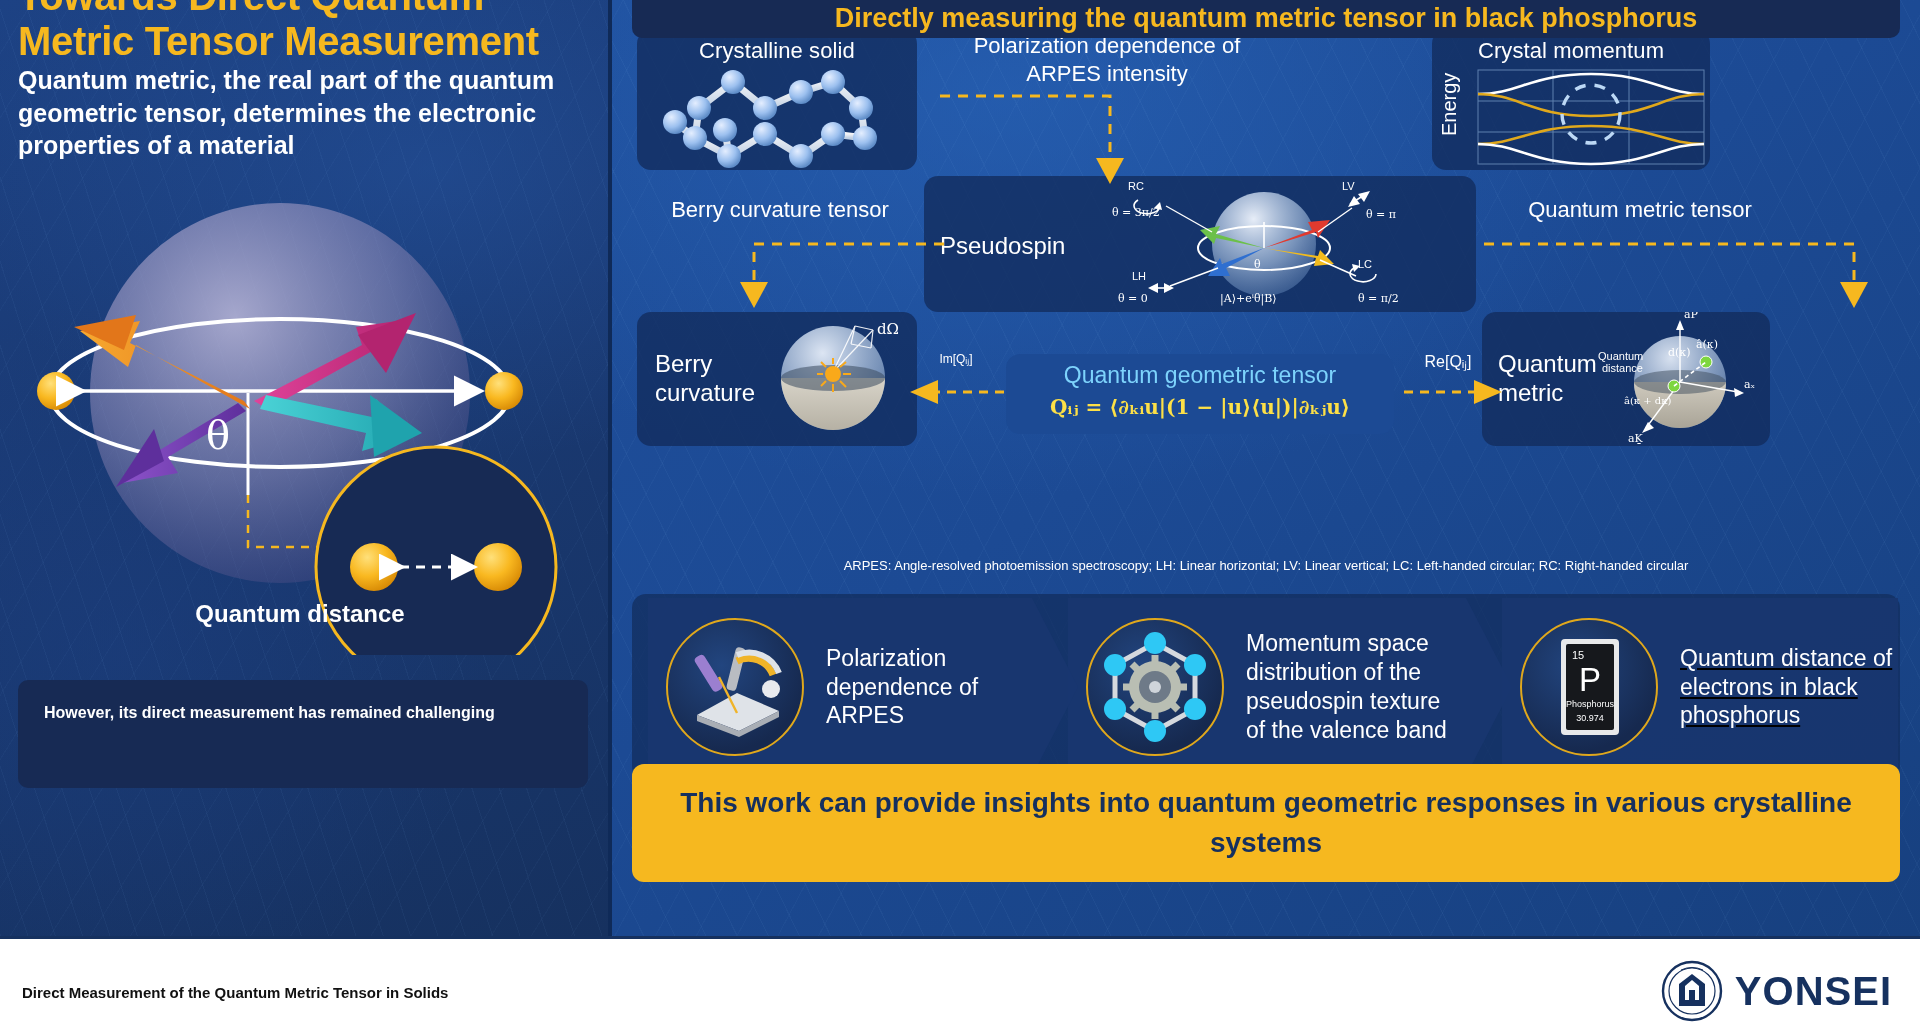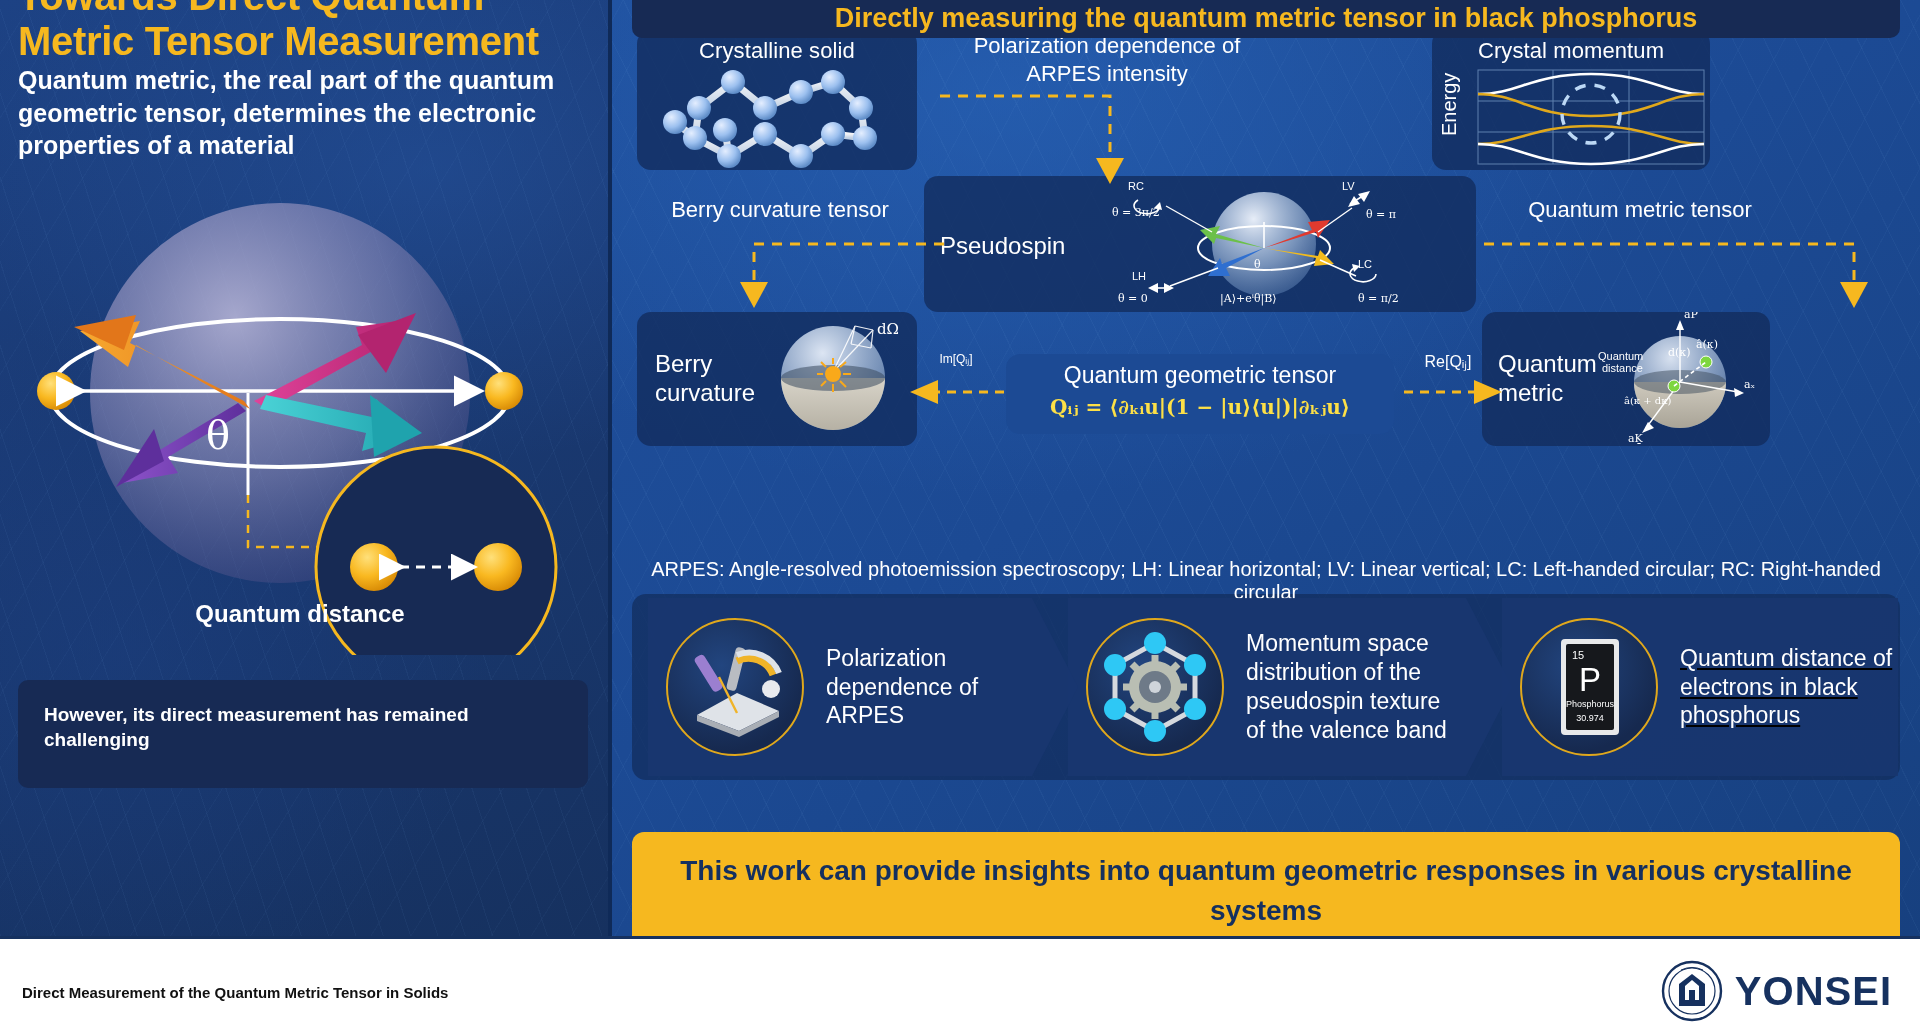--- a/index.html
+++ b/index.html
@@ -39,21 +39,21 @@
 
   
   .bloch-wrap{ position:absolute; left:18px; top:195px; width:560px; height:460px; z-index:2; }
   .bloch-label{
     position:absolute; left:110px; top:600px; width:380px; text-align:center;
     color:#fff; font-size:24px; font-weight:bold; z-index:4;
   }
   .left-note{
     position:absolute; left:18px; top:680px; width:570px; height:108px;
     background:#172a54; border-radius:10px; z-index:4;
-    padding:22px 26px; color:#fff; font-size:19px; font-weight:bold; line-height:1.32;
+    padding:22px 26px; color:#fff; font-size:16px; font-weight:bold; line-height:1.32;
   }
 
   
   .right-panel{
     position:absolute; left:612px; top:0; width:1308px; height:936px;
     background:
       radial-gradient(ellipse 900px 560px at 30% 10%, rgba(42,104,190,0.55), rgba(0,0,0,0) 72%),
       linear-gradient(150deg, #1f4f9c 0%, #1c4a94 45%, #17407f 100%);
     overflow:hidden;
   }
@@ -82,21 +82,21 @@
   .card-title{
     color:#ffffff; font-size:22px; text-align:center; width:100%;
     padding-top:8px; letter-spacing:0.1px;
   }
   .free-label{
     position:absolute; color:#ffffff; font-size:22px; text-align:center; z-index:4; line-height:1.25;
   }
 
   .footnote{
     position:absolute; left:20px; top:558px; width:1268px;
-    color:#ffffff; font-size:20px; text-align:center; z-index:4;
+    color:#ffffff; font-size:13px; text-align:center; z-index:4;
   }
 
   
   .chev-band{
     position:absolute; left:20px; top:594px; width:1268px; height:186px;
     background:rgba(18,44,92,0.72); border-radius:14px; z-index:3;
   }
   .chev{
     position:absolute; top:598px; height:178px; z-index:4;
     display:flex; align-items:center;
@@ -110,21 +110,21 @@
     background: radial-gradient(circle at 40% 34%, #22457f, #16294f 72%);
     border:2px solid #e0a81c; margin-left:18px; flex:0 0 auto;
     display:flex; align-items:center; justify-content:center; overflow:hidden;
   }
   .chev-text{
     position:relative; z-index:2; color:#fff; font-size:23px; line-height:1.26;
     margin-left:22px; width:215px;
   }
 
   .conclusion{
-    position:absolute; left:20px; top:832px; width:1268px; height:118px;
+    position:absolute; left:20px; top:764px; width:1268px; height:118px;
     background:#f6b81f; border-radius:12px; z-index:5;
     display:flex; align-items:center; justify-content:center;
     text-align:center; padding:0 20px;
   }
   .conclusion span{ color:#15305f; font-size:28px; font-weight:bold; line-height:1.42; }
 
   
   .footer{
     position:absolute; left:0; top:936px; width:1920px; height:88px; background:#fff;
   }
@@ -407,21 +407,21 @@
           <line x1="58" y1="50" x2="63" y2="55"></line>
             <line x1="77" y1="69" x2="83" y2="75"></line>
           <line x1="58" y1="74" x2="63" y2="69"></line>
             <line x1="77" y1="55" x2="83" y2="50"></line>
         </g>
         <text x="114" y="22" fill="#ffffff" font-size="15" font-family="DejaVu Serif, serif">dΩ</text>
       </svg>
     </div>
 
     <div class="card" style="left:394px; top:354px; width:388px; height:80px; background:#1c4a94;">
-      <div style="color:#ffffff; font-size:23px; text-align:center; padding-top:8px;">Quantum geometric tensor</div>
+      <div style="color:#7dd3fc; font-size:23px; text-align:center; padding-top:8px;">Quantum geometric tensor</div>
       <div class="sci" style="color:#fde047; font-size:20px; text-align:center; padding-top:6px; font-weight:bold;">Qᵢⱼ = ⟨∂ₖᵢu|(1 − |u⟩⟨u|)|∂ₖⱼu⟩</div>
     </div>
 
     <div class="free-label" style="left:300px; top:352px; width:88px; font-size:12px;">Im[Qᵢⱼ]</div>
     <svg style="position:absolute; left:292px; top:378px; width:106px; height:28px; z-index:4" viewBox="0 0 106 28">
       <path d="M100,14 H34" fill="none" stroke="#f6b81f" stroke-width="3" stroke-dasharray="9 7"></path>
       <polygon points="34,2 34,26 6,14" fill="#f6b81f"></polygon>
     </svg>
 
     <div class="free-label" style="left:790px; top:352px; width:92px; font-size:16px;">Re[Qᵢⱼ]</div>

